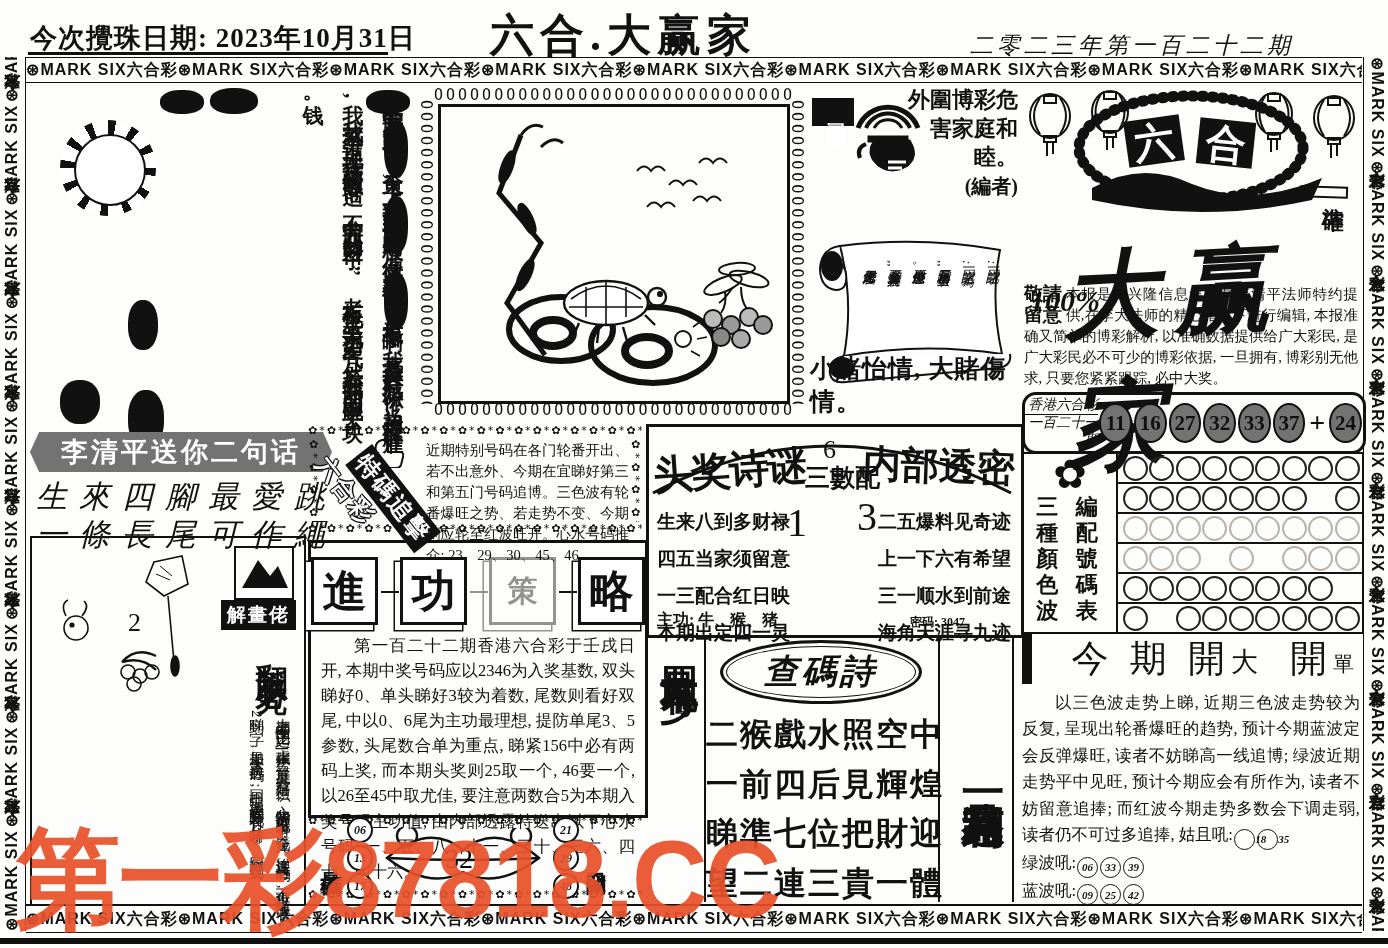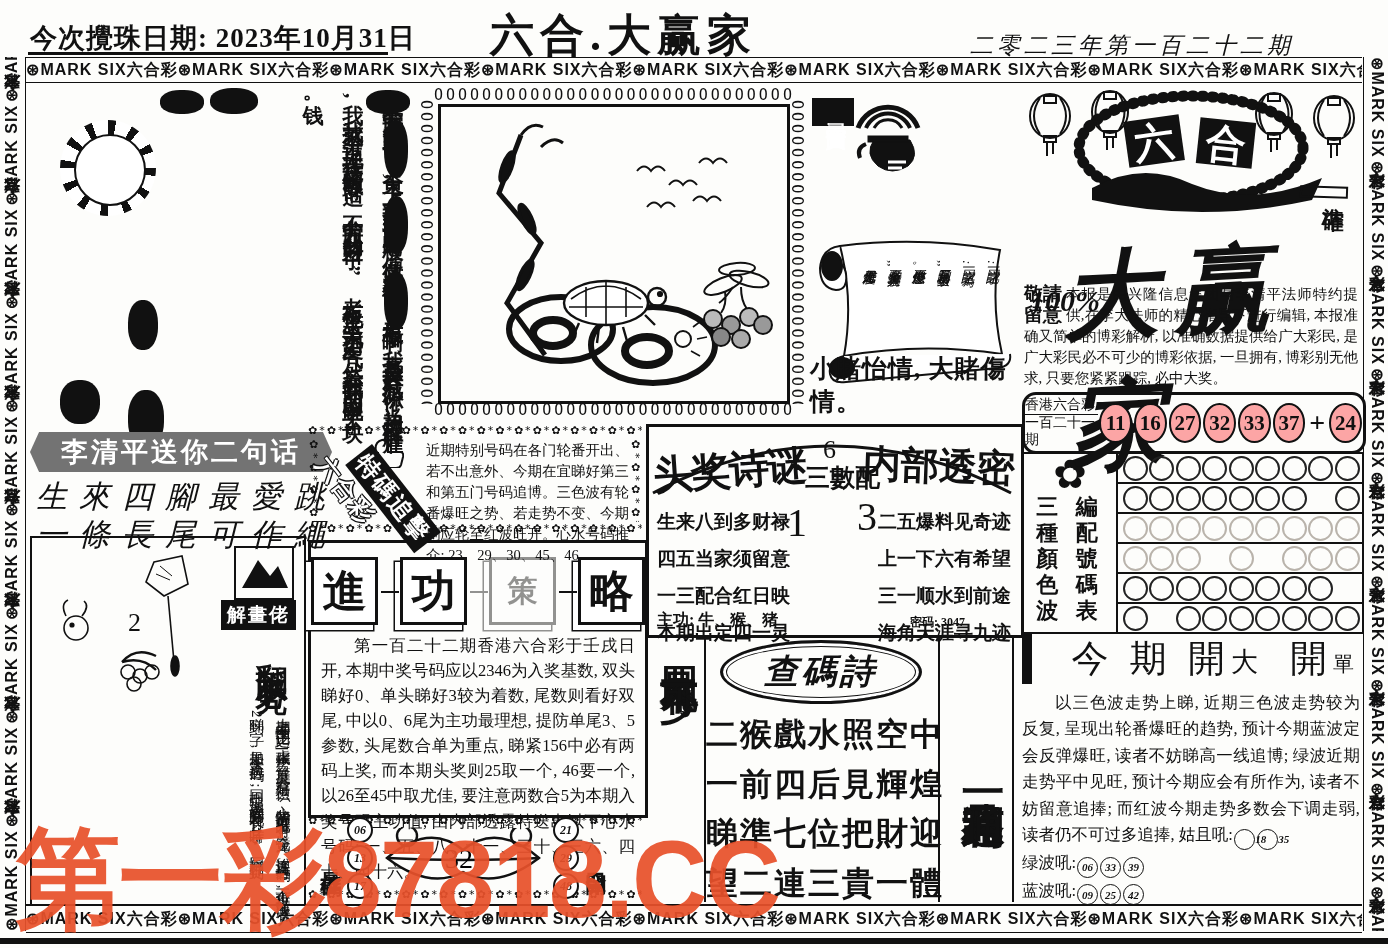--- a/index.html
+++ b/index.html
@@ -60,24 +60,24 @@
   
   .lantern-box{left:1022px;top:84px;width:338px;height:136px;}
   .pct{left:1030px;top:284px;font-size:30px;font-weight:bold;font-style:italic;}
   .brand{left:1065px;top:226px;font-size:96px;font-weight:bold;letter-spacing:16px;transform:rotate(-3deg);font-style:italic;}
   .seal{left:1300px;top:186px;width:44px;border:2px solid #111;font-size:22px;font-weight:bold;text-align:center;line-height:1.1;padding:2px 0;transform:rotate(2deg);writing-mode:vertical-rl;letter-spacing:2px;}
   .notice{left:1024px;top:284px;width:334px;font-size:14.5px;line-height:1.45;text-align:justify;}
   .notice-head{float:left;font-size:19px;font-weight:bold;line-height:1.1;margin-right:4px;}
   
   .results{left:1022px;top:392px;width:338px;height:56px;border:3px solid #111;border-radius:14px;
            display:flex;align-items:center;}
-  .res-name{width:92px;text-align:left;font-size:14px;line-height:1.2;border-right:0;}
+  .res-name{width:92px;text-align:right;font-size:14px;font-style:italic;line-height:1.2;border-right:0;}
   .res-name .rn1{border-bottom:1px solid #111;display:block;}
   .ball{width:36px;height:36px;border:2.5px solid #111;border-radius:50%;display:flex;align-items:center;justify-content:center;
-        font-size:21px;font-weight:bold;margin:0 1px;background:#fca5a5;}
+        font-size:21px;font-weight:bold;margin:0 1px;background:#737373;}
   .plus{font-size:28px;font-weight:bold;margin:0 3px;}
   
   .ctable{left:1022px;top:452px;width:338px;height:178px;border:2.5px solid #111;display:flex;}
   .ct-left{width:92px;border-right:2px solid #111;text-align:center;}
   .ct-flower{font-size:40px;line-height:1.0;font-family:"DejaVu Sans",sans-serif;}
   .ct-label{font-size:22px;font-weight:bold;line-height:1.18;letter-spacing:6px;}
   .ct-rows{flex:1;display:flex;flex-direction:column;}
   .ct-row{flex:1;display:flex;align-items:center;padding-left:4px;border-top:2px solid #111;}
   .ct-row:first-child{border-top:0;}
   .ct-cell{width:26.5px;display:flex;justify-content:center;}
@@ -252,20 +252,25 @@
       <g fill="none" stroke="#111">
         <path d="M10 44 a32 32 0 0 1 60 0" stroke-width="5"></path>
         <path d="M18 44 a24 24 0 0 1 44 0" stroke-width="4"></path>
         <path d="M26 44 a16 16 0 0 1 28 0" stroke-width="3"></path>
         <path d="M26 56 q-10 14 4 26 q14 10 30 0 q12 -10 2 -26 z" fill="#111"></path>
         <rect x="20" y="52" width="40" height="6" fill="#111"></rect>
         <path d="M18 60 q-10 4 -6 14" stroke-width="4"></path>
         <path d="M40 78 h18 M40 84 h14" stroke="#fff" stroke-width="3"></path>
       </g>
     </svg>
+    <div class="t-warn">
+      <span>外圍博彩危</span><br>
+      <span>害家庭和睦。</span><br>
+      <span class="ed">(編者)</span>
+    </div>
     <svg style="position:absolute;left:0;top:152px;" width="208" height="150" viewBox="0 0 208 150">
       <g fill="none" stroke="#111" stroke-width="2">
         <path d="M30 10 q80 -10 160 4 q-10 50 2 104 q-80 -12 -158 2 q10 -56 -4 -110 z" fill="#fff"></path>
         <path d="M30 10 q-18 2 -20 22 q0 20 16 22 q12 0 10 -16 q-2 -12 -10 -10" fill="#fff"></path>
         <ellipse cx="22" cy="30" rx="10" ry="14" fill="#111"></ellipse>
         <path d="M34 120 q-16 4 -14 18 q2 10 16 8 l152 -14 q14 -2 12 -14" fill="#fff"></path>
         <ellipse cx="32" cy="132" rx="12" ry="10" fill="#111"></ellipse>
       </g>
     </svg>
     <div class="t-scroll-text">一字記之曰:

